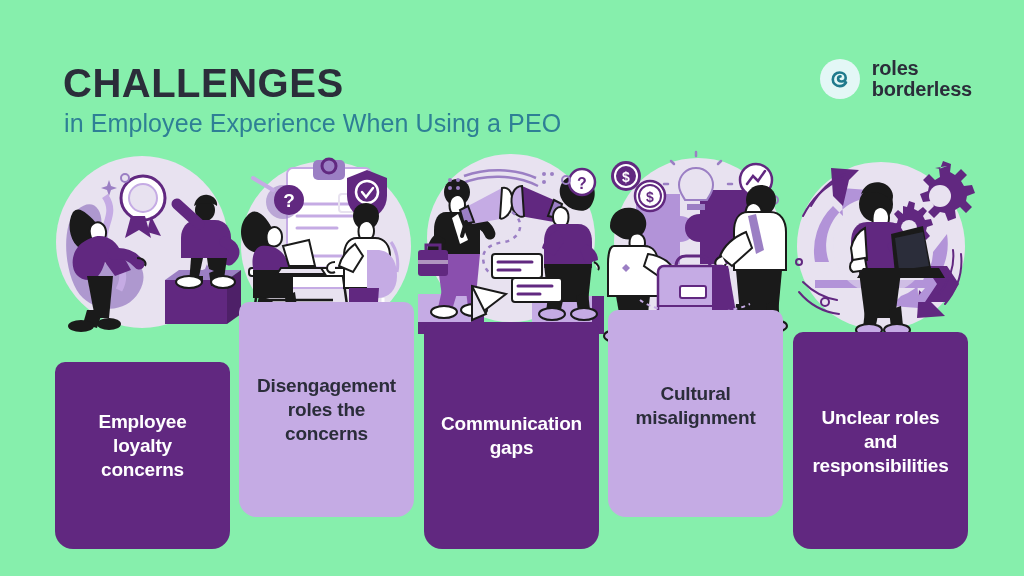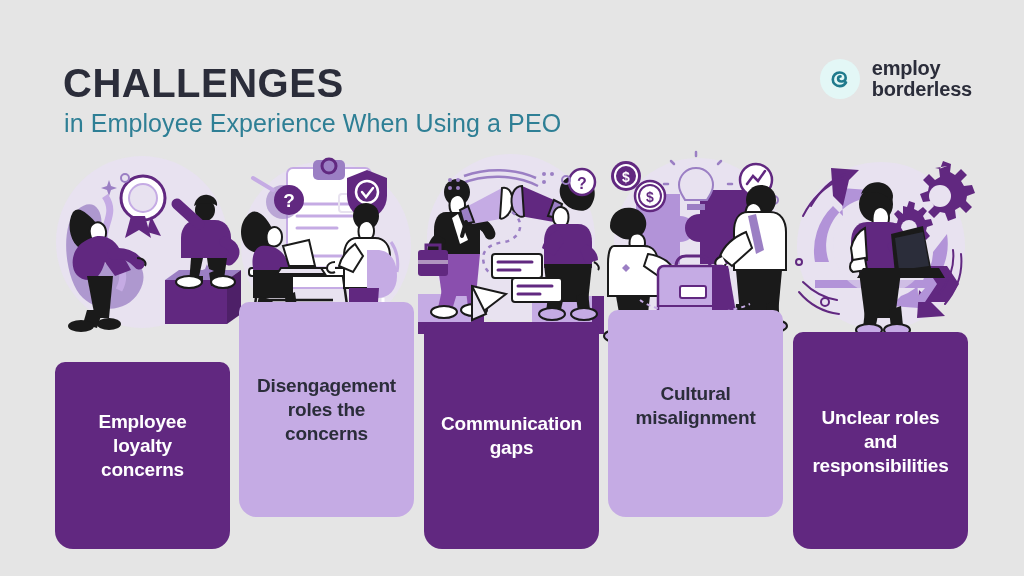--- a/index.html
+++ b/index.html
@@ -1,21 +1,21 @@
 <!DOCTYPE html>
 <html><head>
 <meta charset="utf-8">
 <style>
   html,body{margin:0;padding:0;}
   body{
     width:1024px;height:576px;background:#ffffff;overflow:hidden;
     font-family:"Liberation Sans","DejaVu Sans",sans-serif;
     -webkit-font-smoothing:antialiased;
   }
-  #stage{position:relative;width:1024px;height:576px;background:#e5e5e5;}
+  #stage{position:relative;width:1024px;height:576px;background:#86efac;}
 
   
   #header{position:absolute;left:0;top:0;width:1024px;height:150px;}
   #title{
     position:absolute;left:63px;top:63px;
     font-size:40px;font-weight:bold;letter-spacing:.5px;
     color:#2b2d3a;line-height:1;
   }
   #subtitle{
     position:absolute;left:64px;top:110px;
@@ -74,21 +74,21 @@
     <div id="title">CHALLENGES</div>
     <div id="subtitle">in Employee Experience When Using a PEO</div>
 
     <div id="logo">
       <div id="logo-mark">
         <svg width="26" height="26" viewBox="0 0 26 26">
           <path d="M19 16.5a7.2 7.2 0 0 1-6.3 3.6c-3.9 0-6.9-2.9-6.9-6.7 0-3.9 3-6.9 6.8-6.9 3.4 0 6.1 2.3 6.1 5.3 0 2.2-1.7 3.7-4.2 3.7-2 0-3.4-1.1-3.4-2.7 0-1.4 1-2.4 2.4-2.4" fill="none" stroke="#1f7a8c" stroke-width="2.6" stroke-linecap="round" stroke-linejoin="round"></path>
         </svg>
       </div>
       <div id="logo-words">
-        <span>employ</span>
+        <span>roles</span>
         <span>borderless</span>
       </div>
     </div>
   </div>
 
   <div id="cards">
 
     <div class="card c1" style="left:55px">
       <div class="illo">
         <svg viewBox="0 0 191 190">

